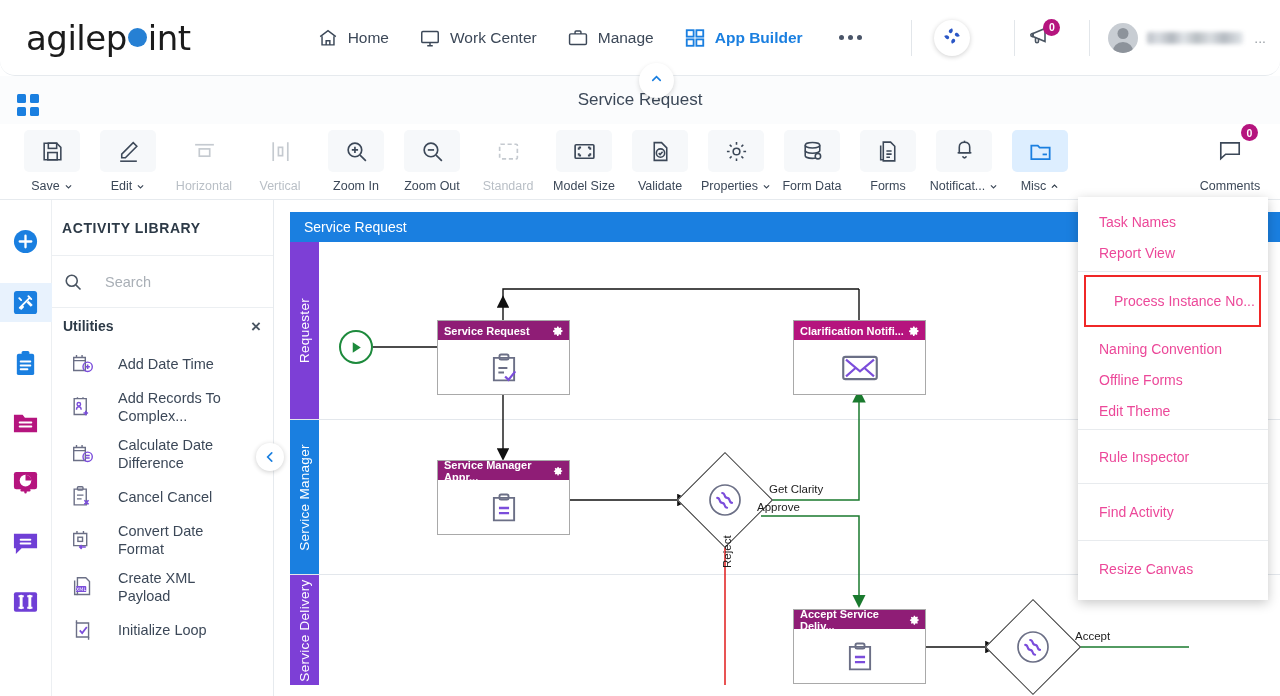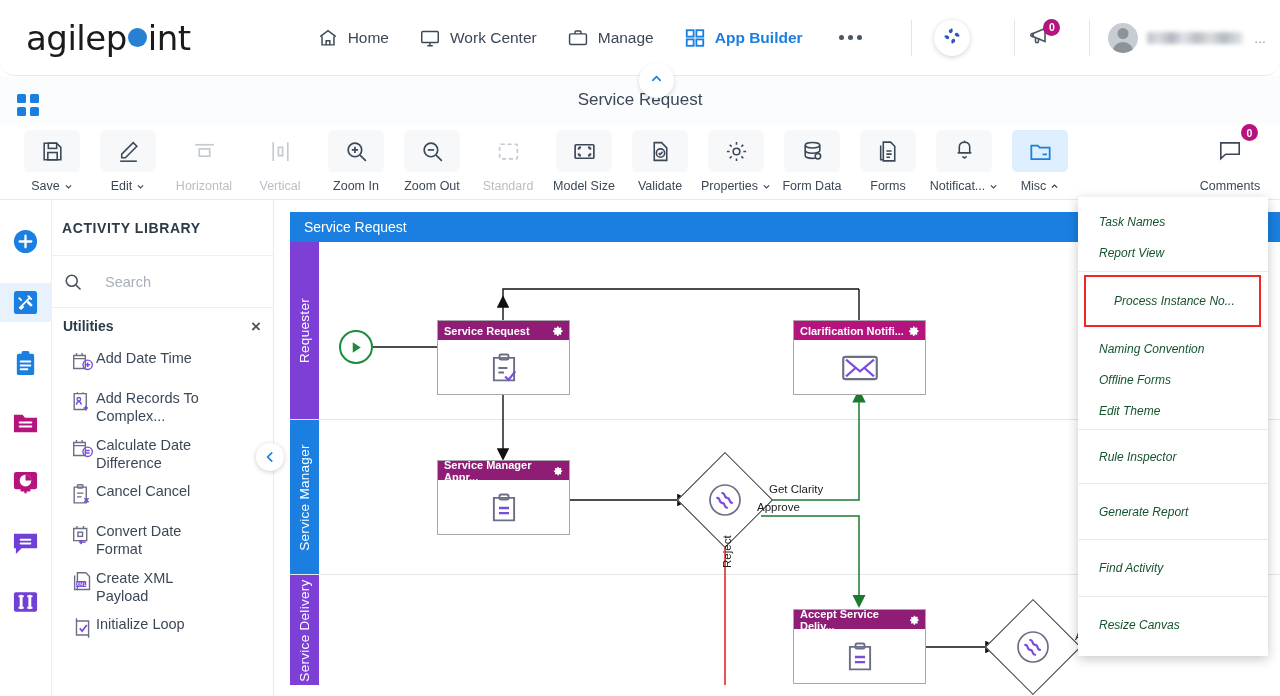--- a/index.html
+++ b/index.html
@@ -145,21 +145,21 @@
     border:none; outline:none; font-size:14.5px; color:#3c4858; width:150px;
     font-family:"Liberation Sans", sans-serif; background:transparent;
   }
   .panel-search input::placeholder { color:#a9afb6; }
   .grp-hd {
     height:36px; display:flex; align-items:center; padding:0 12px 0 11px;
     font-size:14px; font-weight:bold; color:#2d3a47;
   }
   .grp-x { margin-left:auto; cursor:pointer; color:#4a5562; font-size:17px; line-height:1; }
   .act {
-    display:flex; align-items:flex-start; gap:0; padding:5px 8px 5px 18px;
+    display:flex; align-items:center; gap:22px; padding:5px 8px 5px 18px;
     cursor:pointer; min-height:40px;
   }
   .act-lbl { font-size:14.5px; color:#3c4858; line-height:1.26; max-width:132px; }
   .panel-toggle {
     position:absolute; left:256px; top:443px; width:28px; height:28px; border-radius:50%;
     background:#fff; box-shadow:0 1px 5px rgba(0,0,0,.2);
     display:flex; align-items:center; justify-content:center; cursor:pointer; z-index:4;
   }
 
   
@@ -217,21 +217,21 @@
   
   .dropdown {
     position:absolute; left:1078px; top:197px; width:190px;
     background:#fff; box-shadow:0 3px 11px rgba(0,0,0,.22); z-index:30;
     padding:6px 0 4px 0;
   }
   .dd-sec { border-bottom:1px solid #e8ebee; padding:3px 0; }
   .dd-sec:last-child { border-bottom:none; }
   .dd-item {
     height:31px; display:flex; align-items:center; padding-left:21px;
-    font-size:12px; color:#14532d; cursor:pointer;font-style:italic;
+    font-size:14px; color:#ec4899; cursor:pointer;
   }
   .dd-hi { border:2px solid #f02727; margin:3px 7px 3px 6px; }
   .dd-hi .dd-item { padding-left:28px; height:42px; }
 </style>
 </head>
 <body>
 
 <div class="app">
 
   <div class="topnav">
@@ -879,23 +879,20 @@
     </div>
     <div class="dd-sec">
       <div class="dd-item">Naming Convention</div>
       <div class="dd-item">Offline Forms</div>
       <div class="dd-item">Edit Theme</div>
     </div>
     <div class="dd-sec">
       <div class="dd-item" style="height:47px;">Rule Inspector</div>
     </div>
     <div class="dd-sec">
-      <div class="dd-item" style="height:49px;">Generate Report</div>
-    </div>
-    <div class="dd-sec">
       <div class="dd-item" style="height:50px;">Find Activity</div>
     </div>
     <div class="dd-sec">
       <div class="dd-item" style="height:49px;">Resize Canvas</div>
     </div>
   </div>
 
 </div>
 
 </body></html>

